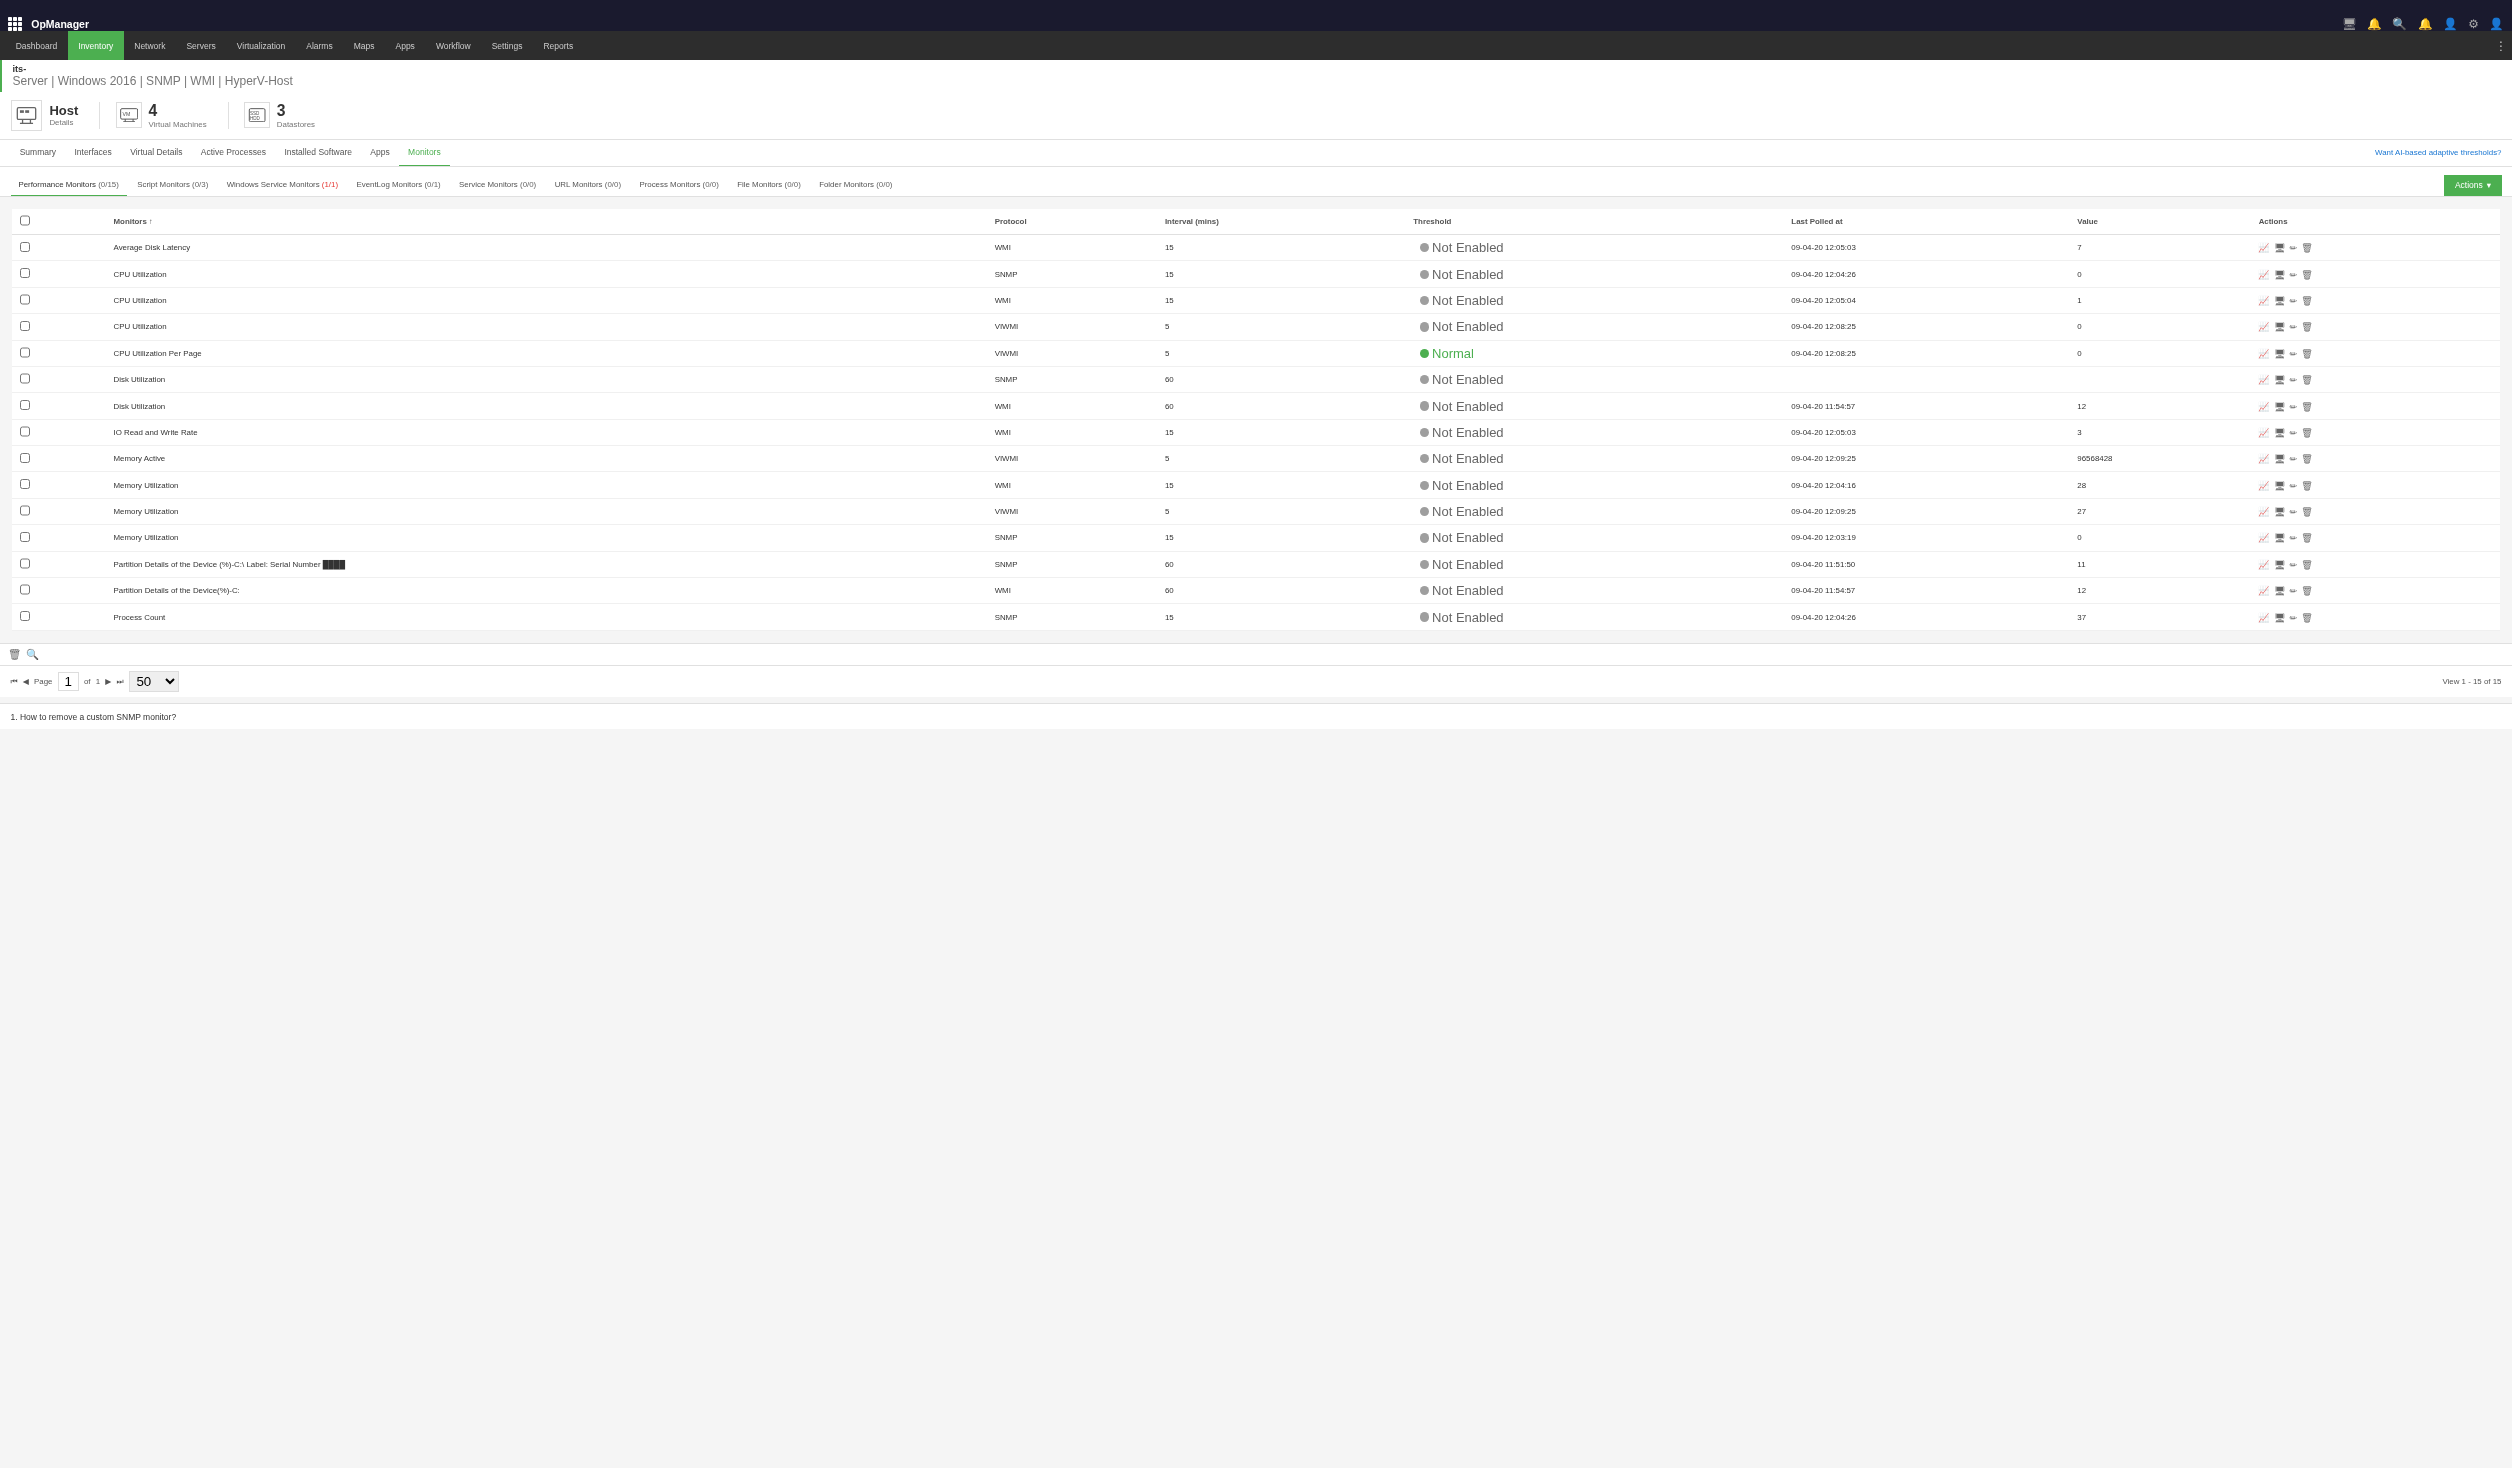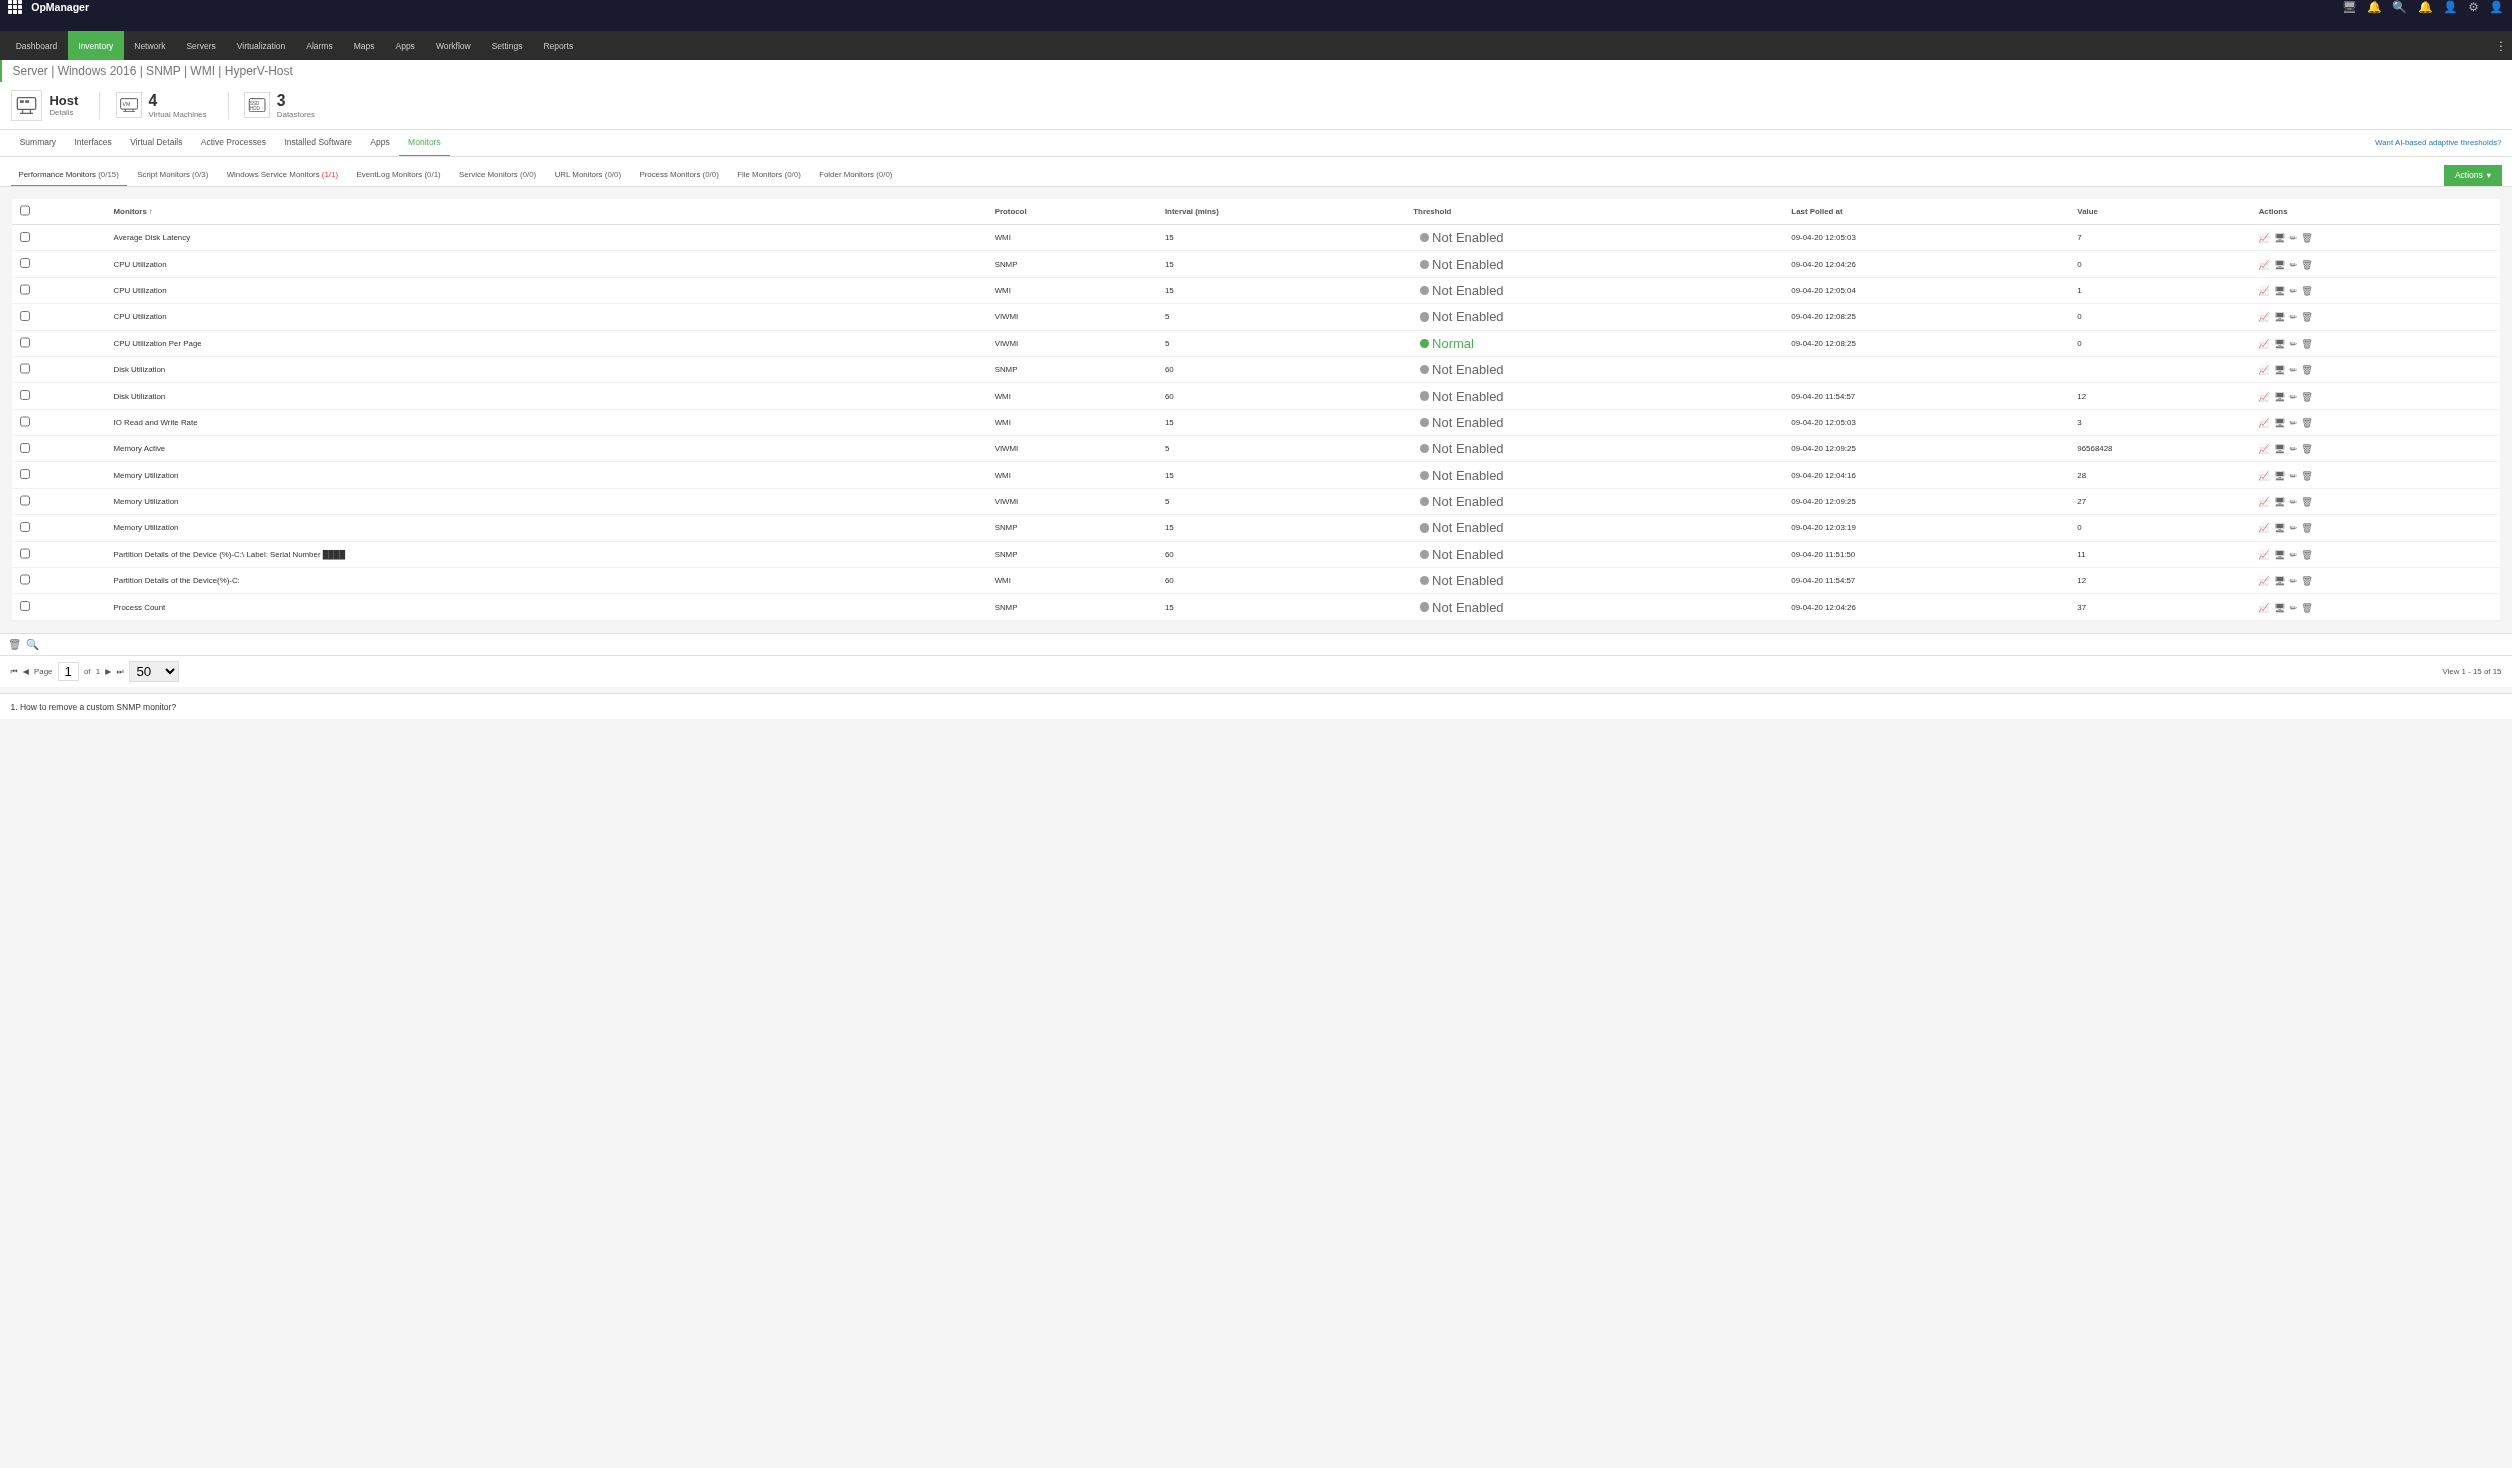--- a/index.html
+++ b/index.html
@@ -1,19 +1,19 @@
 <!DOCTYPE html>
 <html style="font-size:10.5px"><head>
   <meta charset="utf-8">
   <style>
     * { box-sizing: border-box; margin: 0; padding: 0; }
     body { font-family: Arial, sans-serif; font-size: 8.5px; background: #f5f5f5; color: #333; }
 
     
-    .top-bar { background: #1a1a2e; display: flex; align-items: flex-start; padding: 0 7.9px; height: 31px; }
+    .top-bar { background: #1a1a2e; display: flex; align-items: flex-end; padding: 0 7.9px; height: 31px; }
     .grid-icon { display: grid; grid-template-columns: repeat(3,3.9px); gap: 1.3px; margin-right: 3.9px; }
     .grid-icon span { width:3.9px; height:3.9px; background:white; border-radius:0.7px; display:block; }
     .top-bar-right { margin-left: auto; display: flex; align-items: center; gap: 10.5px; }
     .top-bar-right span { color: #aaa; font-size: 11.8px; cursor: pointer; }
 
     
     .nav { background: #2d2d2d; display: flex; align-items: center; height: 29px; padding: 0 5.2px; }
     .nav-item { color: #ccc; padding: 0 10.5px; height: 29px; display: flex; align-items: center; cursor: pointer; font-size: 8.5px; white-space: nowrap; }
     .nav-item.active { background: #4caf50; color: white; }
     .nav-more { margin-left: auto; color: #ccc; font-size: 11.8px; cursor: pointer; }
@@ -119,20 +119,21 @@
   <div class="nav-item">Alarms</div>
   <div class="nav-item">Maps</div>
   <div class="nav-item">Apps</div>
   <div class="nav-item">Workflow</div>
   <div class="nav-item">Settings</div>
   <div class="nav-item">Reports</div>
   <div class="nav-more">⋮</div>
 </div>
 
 <div class="breadcrumb-bar">
+  <span class="breadcrumb-title">its-</span>
   <span class="breadcrumb-sub">Server | Windows 2016 | SNMP | WMI | HyperV-Host</span>
 </div>
 
 <div class="host-info">
   <div class="host-detail">
     <div class="host-icon">
       <svg width="21" height="21" viewBox="0 0 32 32" fill="none">
           <rect x="2" y="4" width="28" height="18" rx="2" stroke="#666" stroke-width="2"></rect>
           <rect x="6" y="8" width="6" height="4" fill="#666"></rect>
           <rect x="14" y="8" width="6" height="4" fill="#666"></rect>

